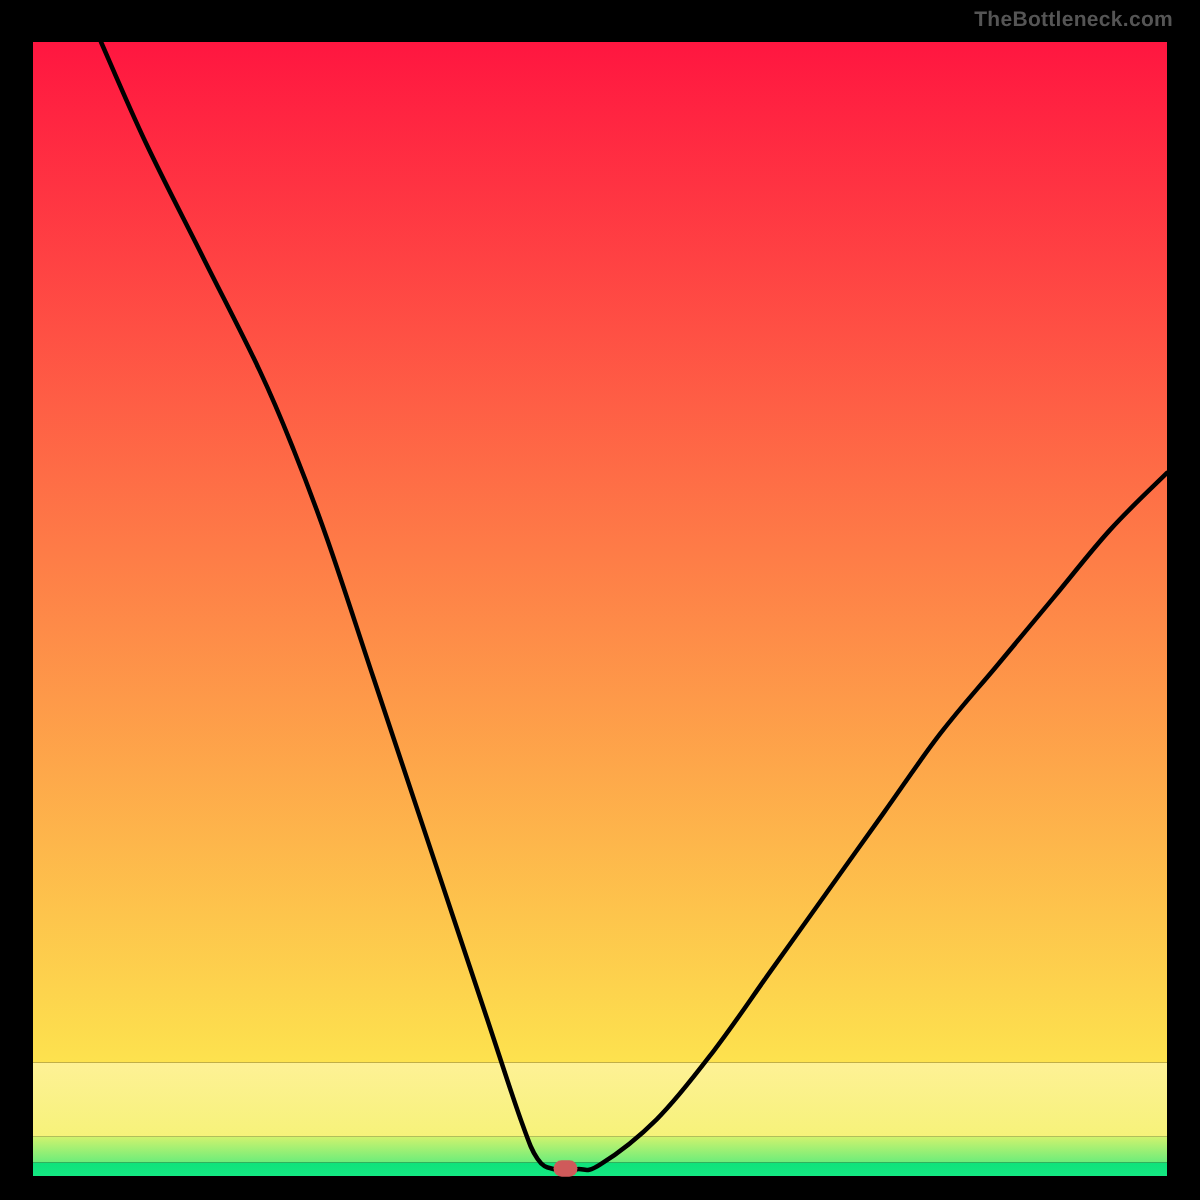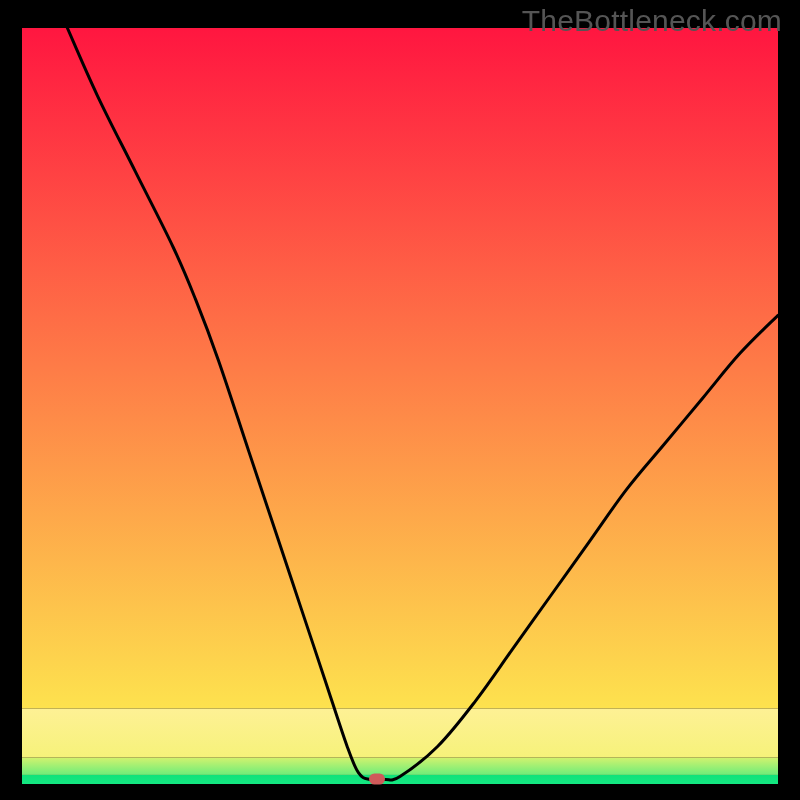--- a/index.html
+++ b/index.html
@@ -15,22 +15,22 @@
     position: relative;
     width: 800px;
     height: 800px;
     background: #000;
   }
   .watermark {
     position: absolute;
     top: 4px;
     right: 18px;
     color: #555;
-    font-size: 30px;
-    font-weight: 400;
+    font-size: 14px;
+    font-weight: 700;
     letter-spacing: 0.2px;
     z-index: 10;
   }
   .plot-area {
     position: absolute;
     left: 22px;
     top: 28px;
     width: 756px;
     height: 756px;
     background: #000;

